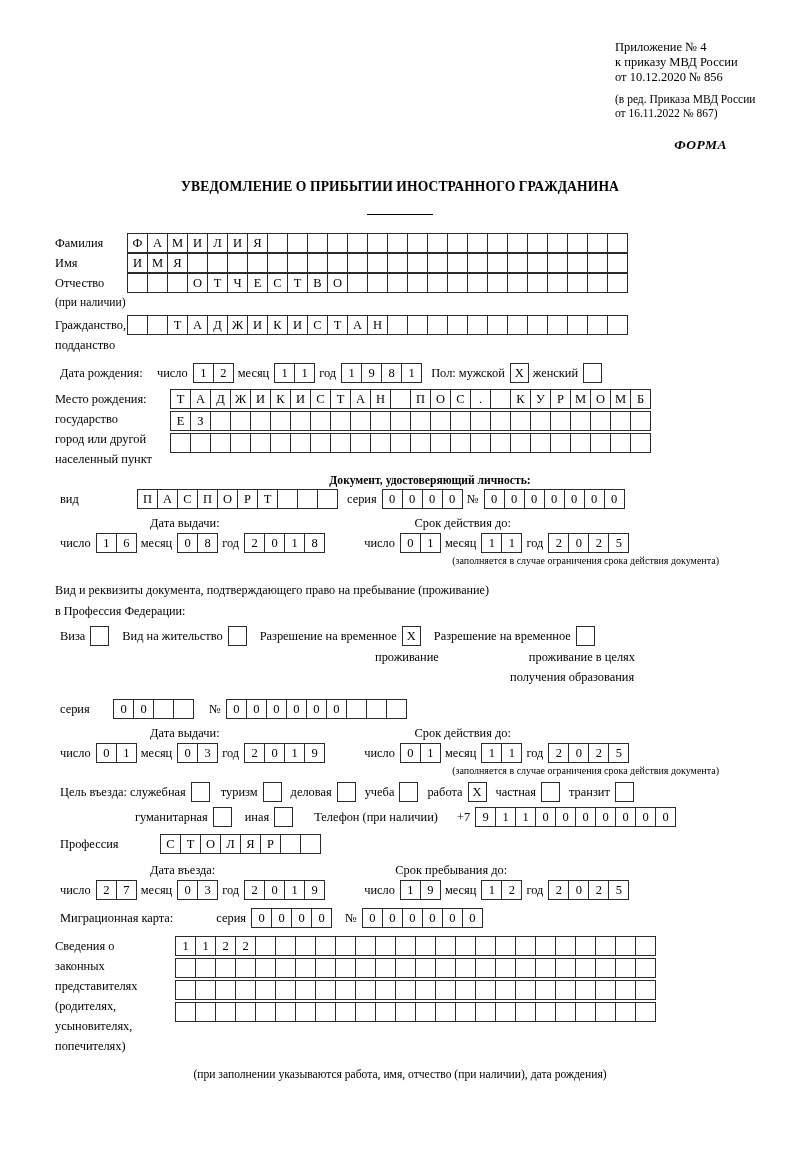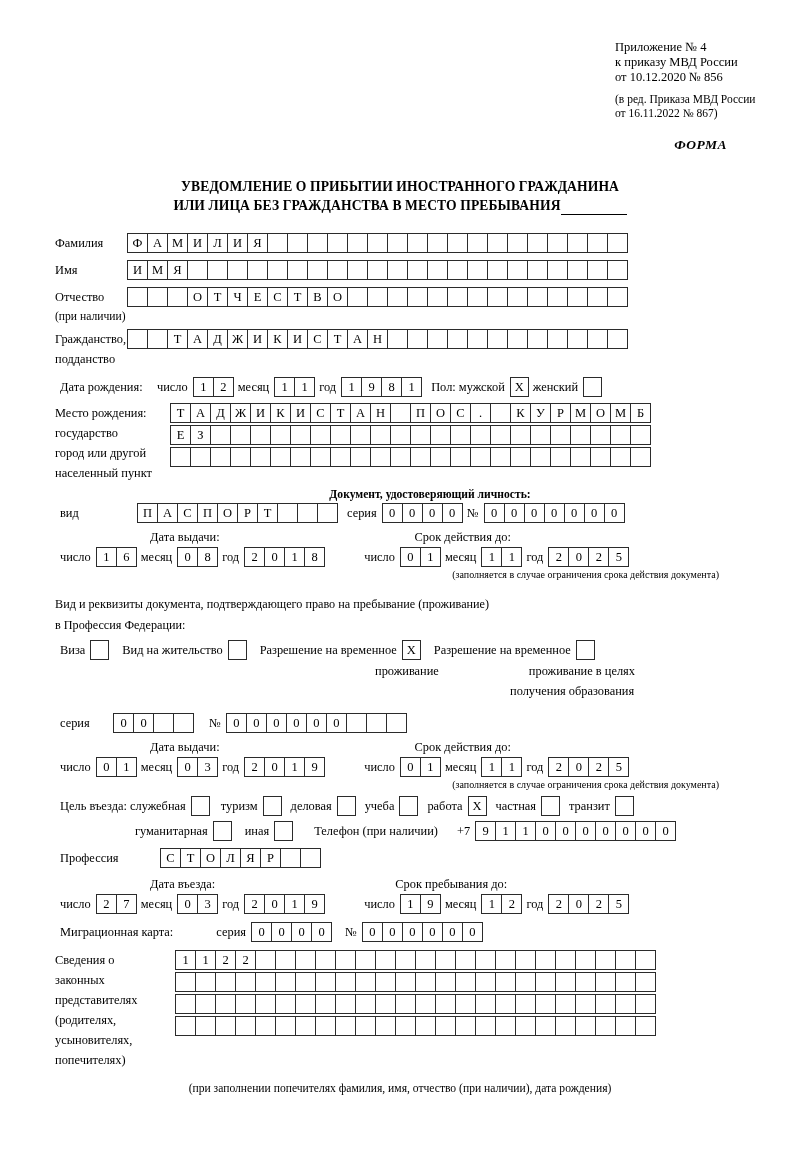--- a/index.html
+++ b/index.html
@@ -55,21 +55,20 @@
     text-align:center;
     font-weight:bold;
     font-size:12.3px;
     margin-top:22px;
     letter-spacing:.1px;
   }
   
   .row{
     display:flex;
     align-items:flex-start;
-    margin-top:7px;
   }
   .lbl{
     font-size:12.4px;
     line-height:20px;
     white-space:nowrap;
   }
   .lbl.sm{font-size:11.6px;}
   .cells{display:flex;}
   .cell{
     width:21px;
@@ -128,21 +127,21 @@
     <div>от 10.12.2020 № 856</div>
     <div class="gap"></div>
     <div class="small">(в ред. Приказа МВД России</div>
     <div class="small">от 16.11.2022 № 867)</div>
   </div>
 
   <div class="forma">ФОРМА</div>
 
   <div class="title">
     <div>УВЕДОМЛЕНИЕ О ПРИБЫТИИ ИНОСТРАННОГО ГРАЖДАНИНА</div>
-    <span>ИЛИ ЛИЦА БЕЗ ГРАЖДАНСТВА В МЕСТО ПРЕБЫВАНИЯ</span><span class="uline"></span>
+    <span class="uline"></span>
   </div>
 
 
   <div class="row" style="margin-top:18px;">
     <div class="lbl" style="width:72px;">Фамилия</div>
     <div class="cells" id="surname-cells">
         <div class="cell">Ф</div>
         <div class="cell">А</div>
         <div class="cell">М</div>
         <div class="cell">И</div>
@@ -803,15 +802,15 @@
           <div class="cell"></div>
           <div class="cell"></div>
           <div class="cell"></div>
           <div class="cell"></div>
           <div class="cell"></div>
           <div class="cell"></div>
         </div>
     </div>
   </div>
 
-  <div class="footnote">(при заполнении попечителях фамилия, имя, отчество (при наличии), дата рождения)</div>
+  <div class="footnote">(при заполнении указываются работа, имя, отчество (при наличии), дата рождения)</div>
 
 </div>
 
 </body></html>

